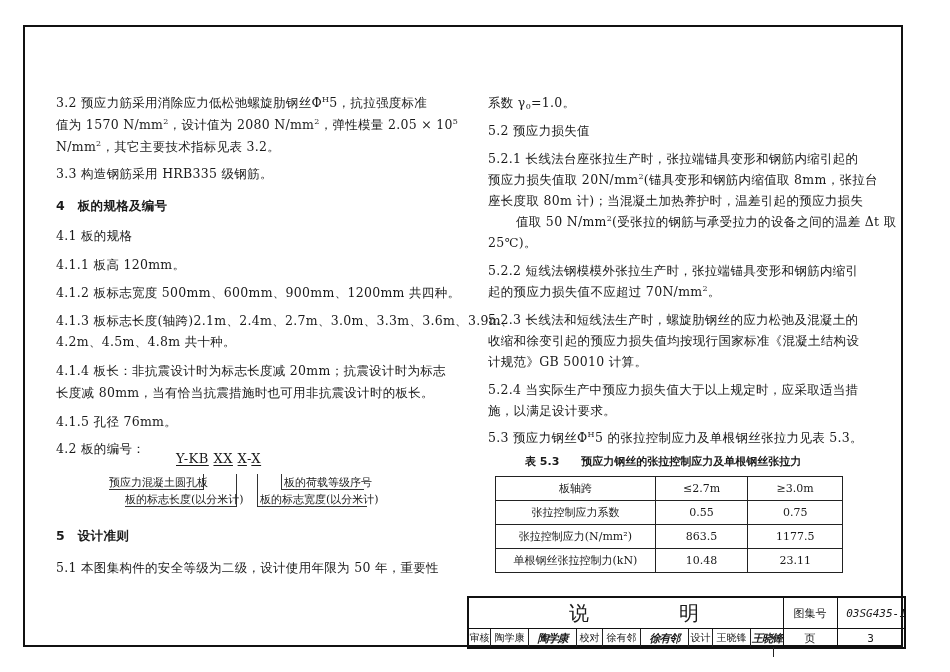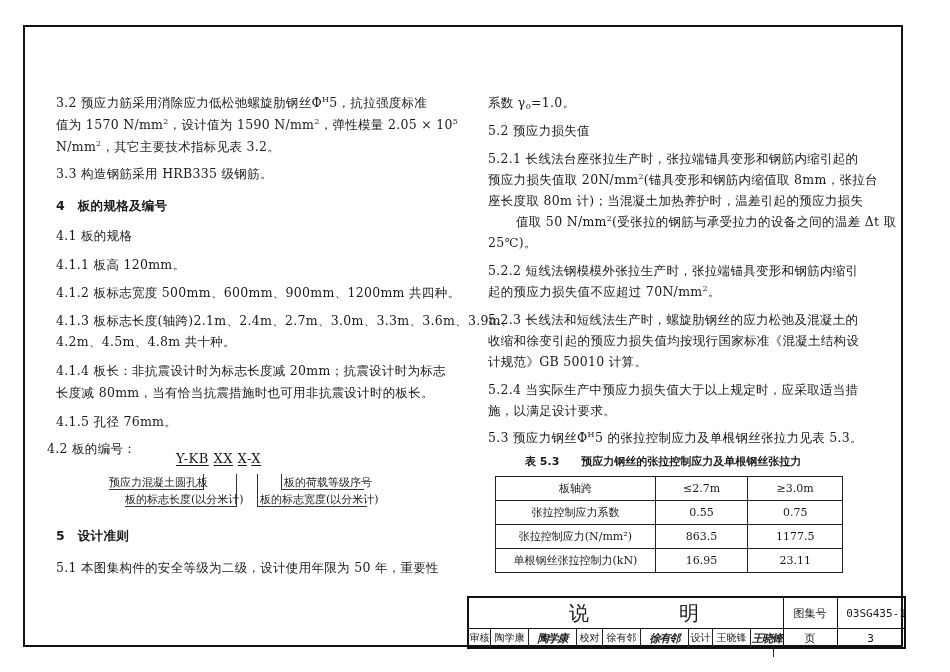--- a/index.html
+++ b/index.html
@@ -28,34 +28,34 @@
   .sig { font-family: "DejaVu Serif", serif; font-style: italic; font-weight: bold; font-size: 14px; letter-spacing: -1px; }
   .mono { font-family: "DejaVu Sans Mono", "Liberation Mono", monospace; font-size: 11px; }
 </style>
 </head>
 <body>
 
 <div class="frame"></div>
 
 <div>
   <div class="p" style="left:56px;top:92px;"><span>3.2 预应力筋采用消除应力低松弛螺旋肋钢丝Φ</span><sup>H</sup><span>5，抗拉强度标准</span></div>
-  <div class="p" style="left:56px;top:114px;"><span>值为 1570 N/mm</span><sup>2</sup><span>，设计值为 1590 N/mm</span><sup>2</sup><span>，弹性模量 2.05 × 10</span><sup>5</sup></div>
+  <div class="p" style="left:56px;top:114px;"><span>值为 1570 N/mm</span><sup>2</sup><span>，设计值为 2080 N/mm</span><sup>2</sup><span>，弹性模量 2.05 × 10</span><sup>5</sup></div>
   <div class="p" style="left:56px;top:136px;"><span>N/mm</span><sup>2</sup><span>，其它主要技术指标见表 3.2。</span></div>
   <div class="p" style="left:56px;top:163px;">3.3 构造钢筋采用 HRB335 级钢筋。</div>
 
   <div class="p h" style="left:56px;top:195px;">4　板的规格及编号</div>
   <div class="p" style="left:56px;top:225px;">4.1 板的规格</div>
   <div class="p" style="left:56px;top:254px;">4.1.1 板高 120mm。</div>
   <div class="p" style="left:56px;top:282px;">4.1.2 板标志宽度 500mm、600mm、900mm、1200mm 共四种。</div>
   <div class="p" style="left:56px;top:310px;">4.1.3 板标志长度(轴跨)2.1m、2.4m、2.7m、3.0m、3.3m、3.6m、3.9m、</div>
   <div class="p" style="left:56px;top:331px;">4.2m、4.5m、4.8m 共十种。</div>
   <div class="p" style="left:56px;top:360px;">4.1.4 板长：非抗震设计时为标志长度减 20mm；抗震设计时为标志</div>
   <div class="p" style="left:56px;top:382px;">长度减 80mm，当有恰当抗震措施时也可用非抗震设计时的板长。</div>
   <div class="p" style="left:56px;top:411px;">4.1.5 孔径 76mm。</div>
-  <div class="p" style="left:47px;top:438px;">4.2 板的编号：</div>
+  <div class="p" style="left:56px;top:438px;">4.2 板的编号：</div>
 
   <div>
     <div class="code" style="left:176px;top:451px;">
       <span>Y-KB</span>&nbsp;<span>XX</span>&nbsp;<span>X</span><span style="text-decoration:none">-</span><span>X</span>
     </div>
 
     <div class="ln" style="left:203px;top:474px;width:1px;height:16px;"></div>
     <div class="ln" style="left:236px;top:474px;width:1px;height:33px;"></div>
     <div class="ln" style="left:257px;top:474px;width:1px;height:33px;"></div>
     <div class="ln" style="left:281px;top:474px;width:1px;height:16px;"></div>
@@ -108,38 +108,38 @@
       <td>0.55</td>
       <td>0.75</td>
     </tr>
     <tr>
       <td>张拉控制应力(N/mm²)</td>
       <td>863.5</td>
       <td>1177.5</td>
     </tr>
     <tr>
       <td>单根钢丝张拉控制力(kN)</td>
-      <td>16.95</td>
+      <td>10.48</td>
       <td>23.11</td>
     </tr>
   </tbody>
     </table>
 </div>
 
 <div class="tb">
 
   <div class="ln" style="left:0;top:30px;width:435px;height:1px;background:#111;"></div>
   <div class="ln" style="left:314px;top:0;width:1px;height:49px;background:#111;"></div>
   <div class="ln" style="left:368px;top:0;width:1px;height:49px;background:#111;"></div>
 
   <div class="cell" style="left:95px;top:0;width:30px;height:30px;font-size:20px;">说</div>
   <div class="cell" style="left:205px;top:0;width:30px;height:30px;font-size:20px;">明</div>
 
   <div class="cell" style="left:314px;top:0;width:54px;height:30px;">图集号</div>
-  <div class="cell mono" style="left:368px;top:0;width:78px;height:30px;">03SG435-1</div>
+  <div class="cell mono" style="left:368px;top:0;width:78px;height:30px;font-style:italic;">03SG435-1</div>
   <div class="cell" style="left:314px;top:31px;width:54px;height:18px;">页</div>
   <div class="cell mono" style="left:368px;top:31px;width:67px;height:18px;">3</div>
 
   <div class="cell" style="left:0;top:31px;width:22px;height:18px;border-right:1px solid #222;font-size:10px;">审核</div>
   <div class="cell" style="left:22px;top:31px;width:38px;height:18px;border-right:1px solid #222;font-size:10px;">陶学康</div>
   <div class="cell sig" style="left:60px;top:31px;width:48px;height:18px;border-right:1px solid #222;">陶学康</div>
   <div class="cell" style="left:108px;top:31px;width:26px;height:18px;border-right:1px solid #222;font-size:10px;">校对</div>
   <div class="cell" style="left:134px;top:31px;width:38px;height:18px;border-right:1px solid #222;font-size:10px;">徐有邻</div>
   <div class="cell sig" style="left:172px;top:31px;width:48px;height:18px;border-right:1px solid #222;">徐有邻</div>
   <div class="cell" style="left:220px;top:31px;width:24px;height:18px;border-right:1px solid #222;font-size:10px;">设计</div>

